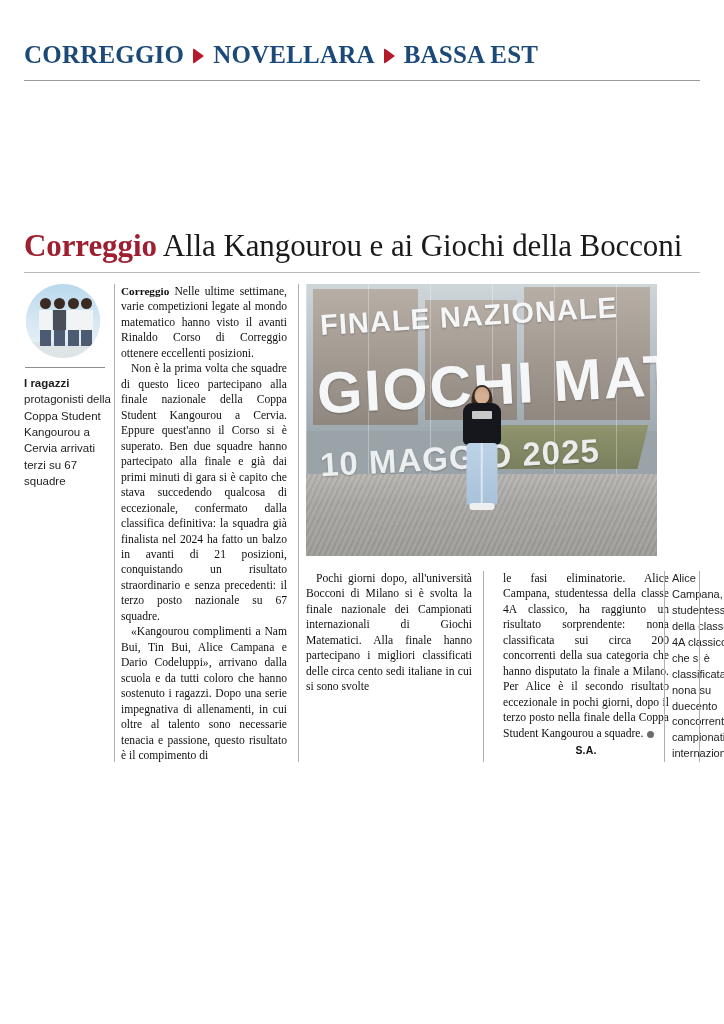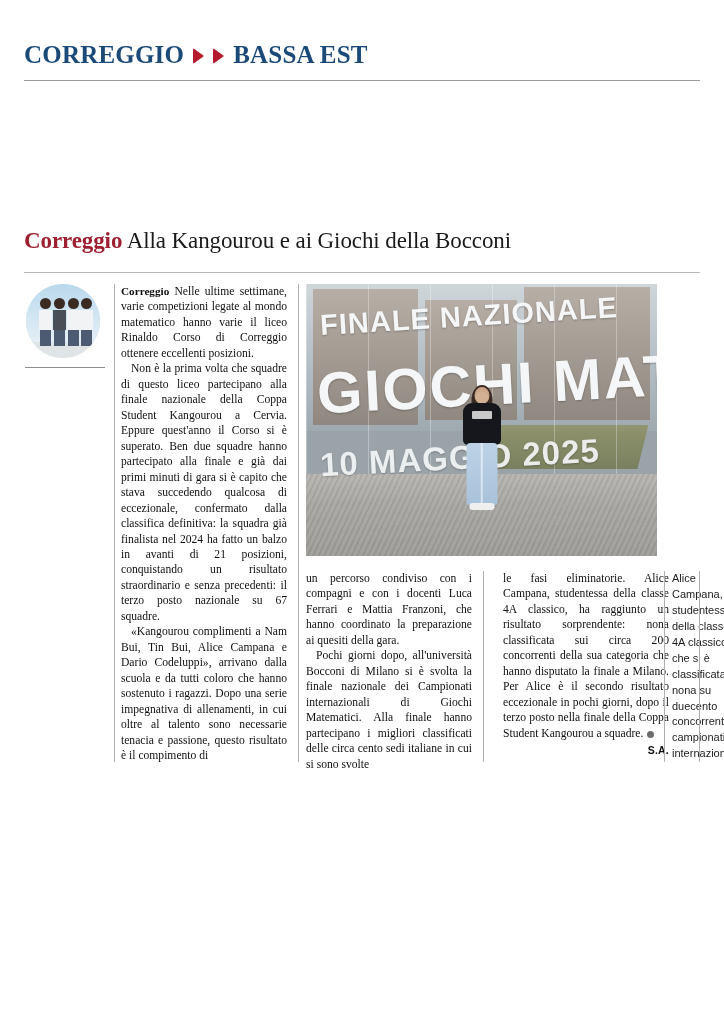--- a/index.html
+++ b/index.html
@@ -72,21 +72,21 @@
     line-height: 1.13;
     letter-spacing: -0.7px;
     color: #111;
   }
   .subhead {
     position: absolute;
     left: 24px;
     top: 228px;
     width: 680px;
     font-family: "Liberation Serif", serif;
-    font-size: 23px;
+    font-size: 31px;
     line-height: 1.16;
     color: #1a1a1a;
     letter-spacing: -0.1px;
   }
   .subhead .kicker {
     font-weight: bold;
     color: #9e2030;
   }
   .head-rule {
     position: absolute;
@@ -192,21 +192,21 @@
     width: 7px; height: 7px;
     border-radius: 50%;
     background: #6d6d6d;
     vertical-align: middle;
     margin-left: 4px;
   }
   .byline {
     font-family: "Liberation Sans", sans-serif;
     font-weight: bold;
     font-size: 10.5px;
-    text-align: right;
+    text-align: center;
     margin-top: 2px;
     letter-spacing: 0.2px;
   }
 
   
   .scene { position: absolute; inset: 0; }
   .sky-strip {
     position: absolute; left: 0; top: 0; width: 100%; height: 54%;
     background: linear-gradient(180deg,#cfd6da 0%, #b9c2c8 45%, #9fa9b0 100%);
   }
@@ -267,20 +267,21 @@
   .rp-p.dark s { background:#4a4f57; }
 </style>
 </head>
 <body>
 
 <div class="page">
 
   <div class="section-nav">
     <span class="section-name">CORREGGIO</span>
     <span class="section-sep"></span>
+    <span class="section-name">NOVELLARA</span>
     <span class="section-sep"></span>
     <span class="section-name">BASSA EST</span>
   </div>
   <div class="nav-rule"></div>
 
 
   <div class="subhead">
     <span class="kicker">Correggio</span>
     <span>Alla Kangourou e ai Giochi della Bocconi</span>
   </div>
@@ -309,28 +310,32 @@
               <u></u>
             </div>
           <div class="rp-p" style="left:54px">
               <i></i>
               <s></s>
               <u></u>
             </div>
         </div>
       </div>
       <div class="rail-rule"></div>
+      <div class="cap-text">
+        <b>I ragazzi</b>
+        <span>protagonisti della Coppa Student Kangourou a Cervia arrivati terzi su 67 squadre</span>
+      </div>
     </div>
 
     <div class="vrule" style="left:90px; height:478px;"></div>
 
     <div class="col col-1">
       <p class="first">
         <span class="dateline">Correggio</span>
-        <span>Nelle ultime settimane, varie competizioni legate al mondo matematico hanno varie il liceo Rinaldo Corso di Correggio ottenere eccellenti posizioni.</span>
+        <span>Nelle ultime settimane, varie competizioni legate al mondo matematico hanno visto il avanti Rinaldo Corso di Correggio ottenere eccellenti posizioni.</span>
       </p>
       <p><span>Non è la prima volta che squadre di questo liceo partecipano alla finale nazionale della Coppa Student Kangourou a Cervia. Eppure quest'anno il Corso si è superato. Ben due squadre hanno partecipato alla finale e già dai primi minuti di gara si è capito che stava succedendo qualcosa di eccezionale, confermato dalla classifica definitiva: la squadra già finalista nel 2024 ha fatto un balzo in avanti di 21 posizioni, conquistando un risultato straordinario e senza precedenti: il terzo posto nazionale su 67 squadre.</span></p>
       <p><span>«Kangourou complimenti a Nam Bui, Tin Bui, Alice Campana e Dario Codeluppi», arrivano dalla scuola e da tutti coloro che hanno sostenuto i ragazzi. Dopo una serie impegnativa di allenamenti, in cui oltre al talento sono necessarie tenacia e passione, questo risultato è il compimento di</span></p>
     </div>
 
     <div class="vrule" style="left:274px; height:478px;"></div>
 
     <div class="photo-main">
       <div class="scene">
         <div class="sky-strip"></div>
@@ -349,21 +354,20 @@
           <div class="p-face"></div>
           <div class="p-top"></div>
           <div class="p-logo"></div>
           <div class="p-legs"></div>
           <div class="p-shoes"></div>
         </div>
       </div>
     </div>
 
     <div class="col col-2">
-      <p class="first"><span>un percorso condiviso con i compagni e con i docenti Luca Ferrari e Mattia Franzoni, che hanno coordinato la preparazione ai quesiti della gara.</span></p>
       <p><span>Pochi giorni dopo, all'università Bocconi di Milano si è svolta la finale nazionale dei Campionati internazionali di Giochi Matematici. Alla finale hanno partecipano i migliori classificati delle circa cento sedi italiane in cui si sono svolte</span></p>
     </div>
 
     <div class="vrule" style="left:459px; top:287px; height:191px;"></div>
 
     <div class="col col-3">
       <p class="first">
         <span>le fasi eliminatorie. Alice Campana, studentessa della classe 4A classico, ha raggiunto un risultato sorprendente: nona classificata sui circa 200 concorrenti della sua categoria che hanno disputato la finale a Milano. Per Alice è il secondo risultato eccezionale in pochi giorni, dopo il terzo posto nella finale della Coppa Student Kangourou a squadre.</span><span class="endmark"></span>
       </p>
       <div class="byline">S.A.</div>

